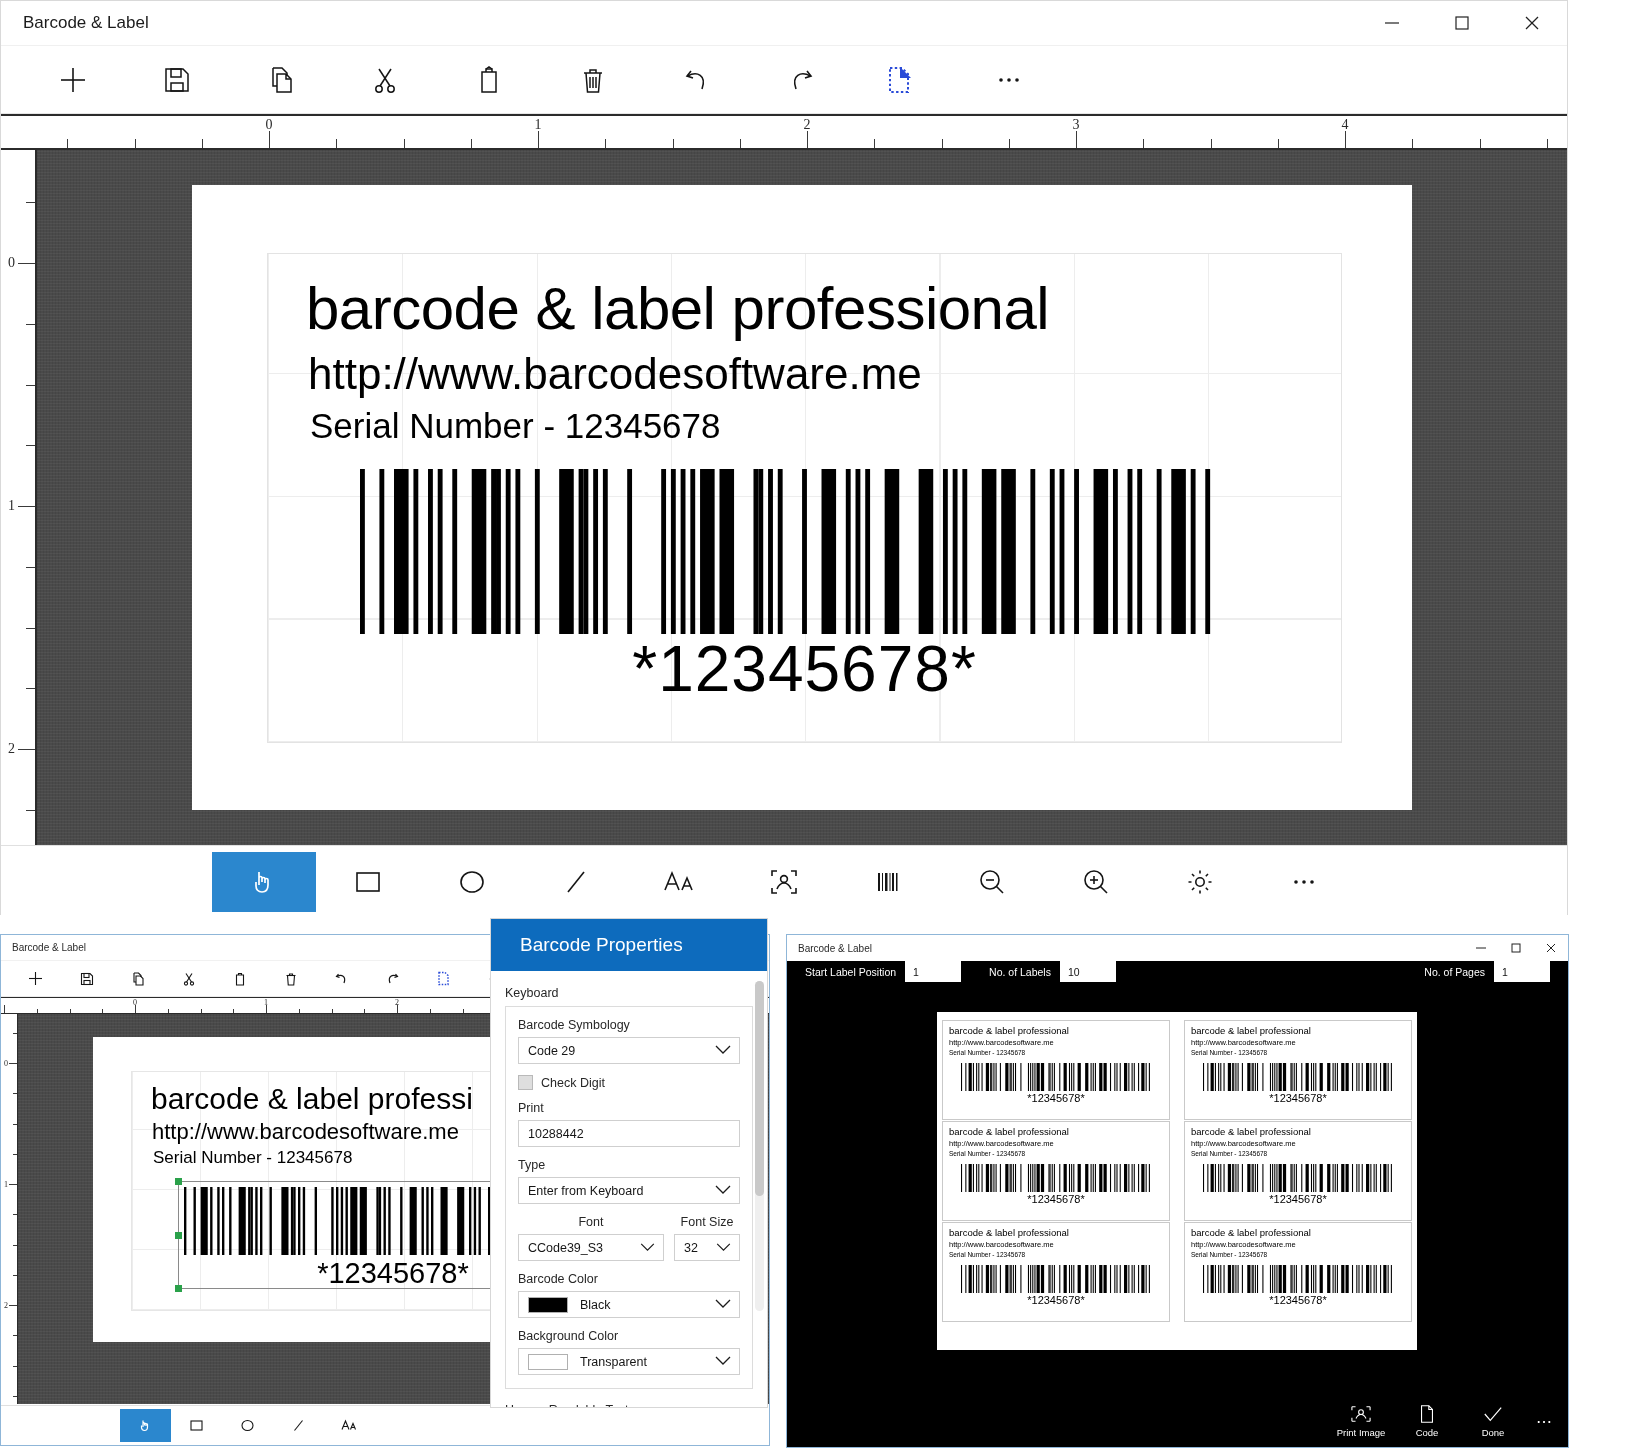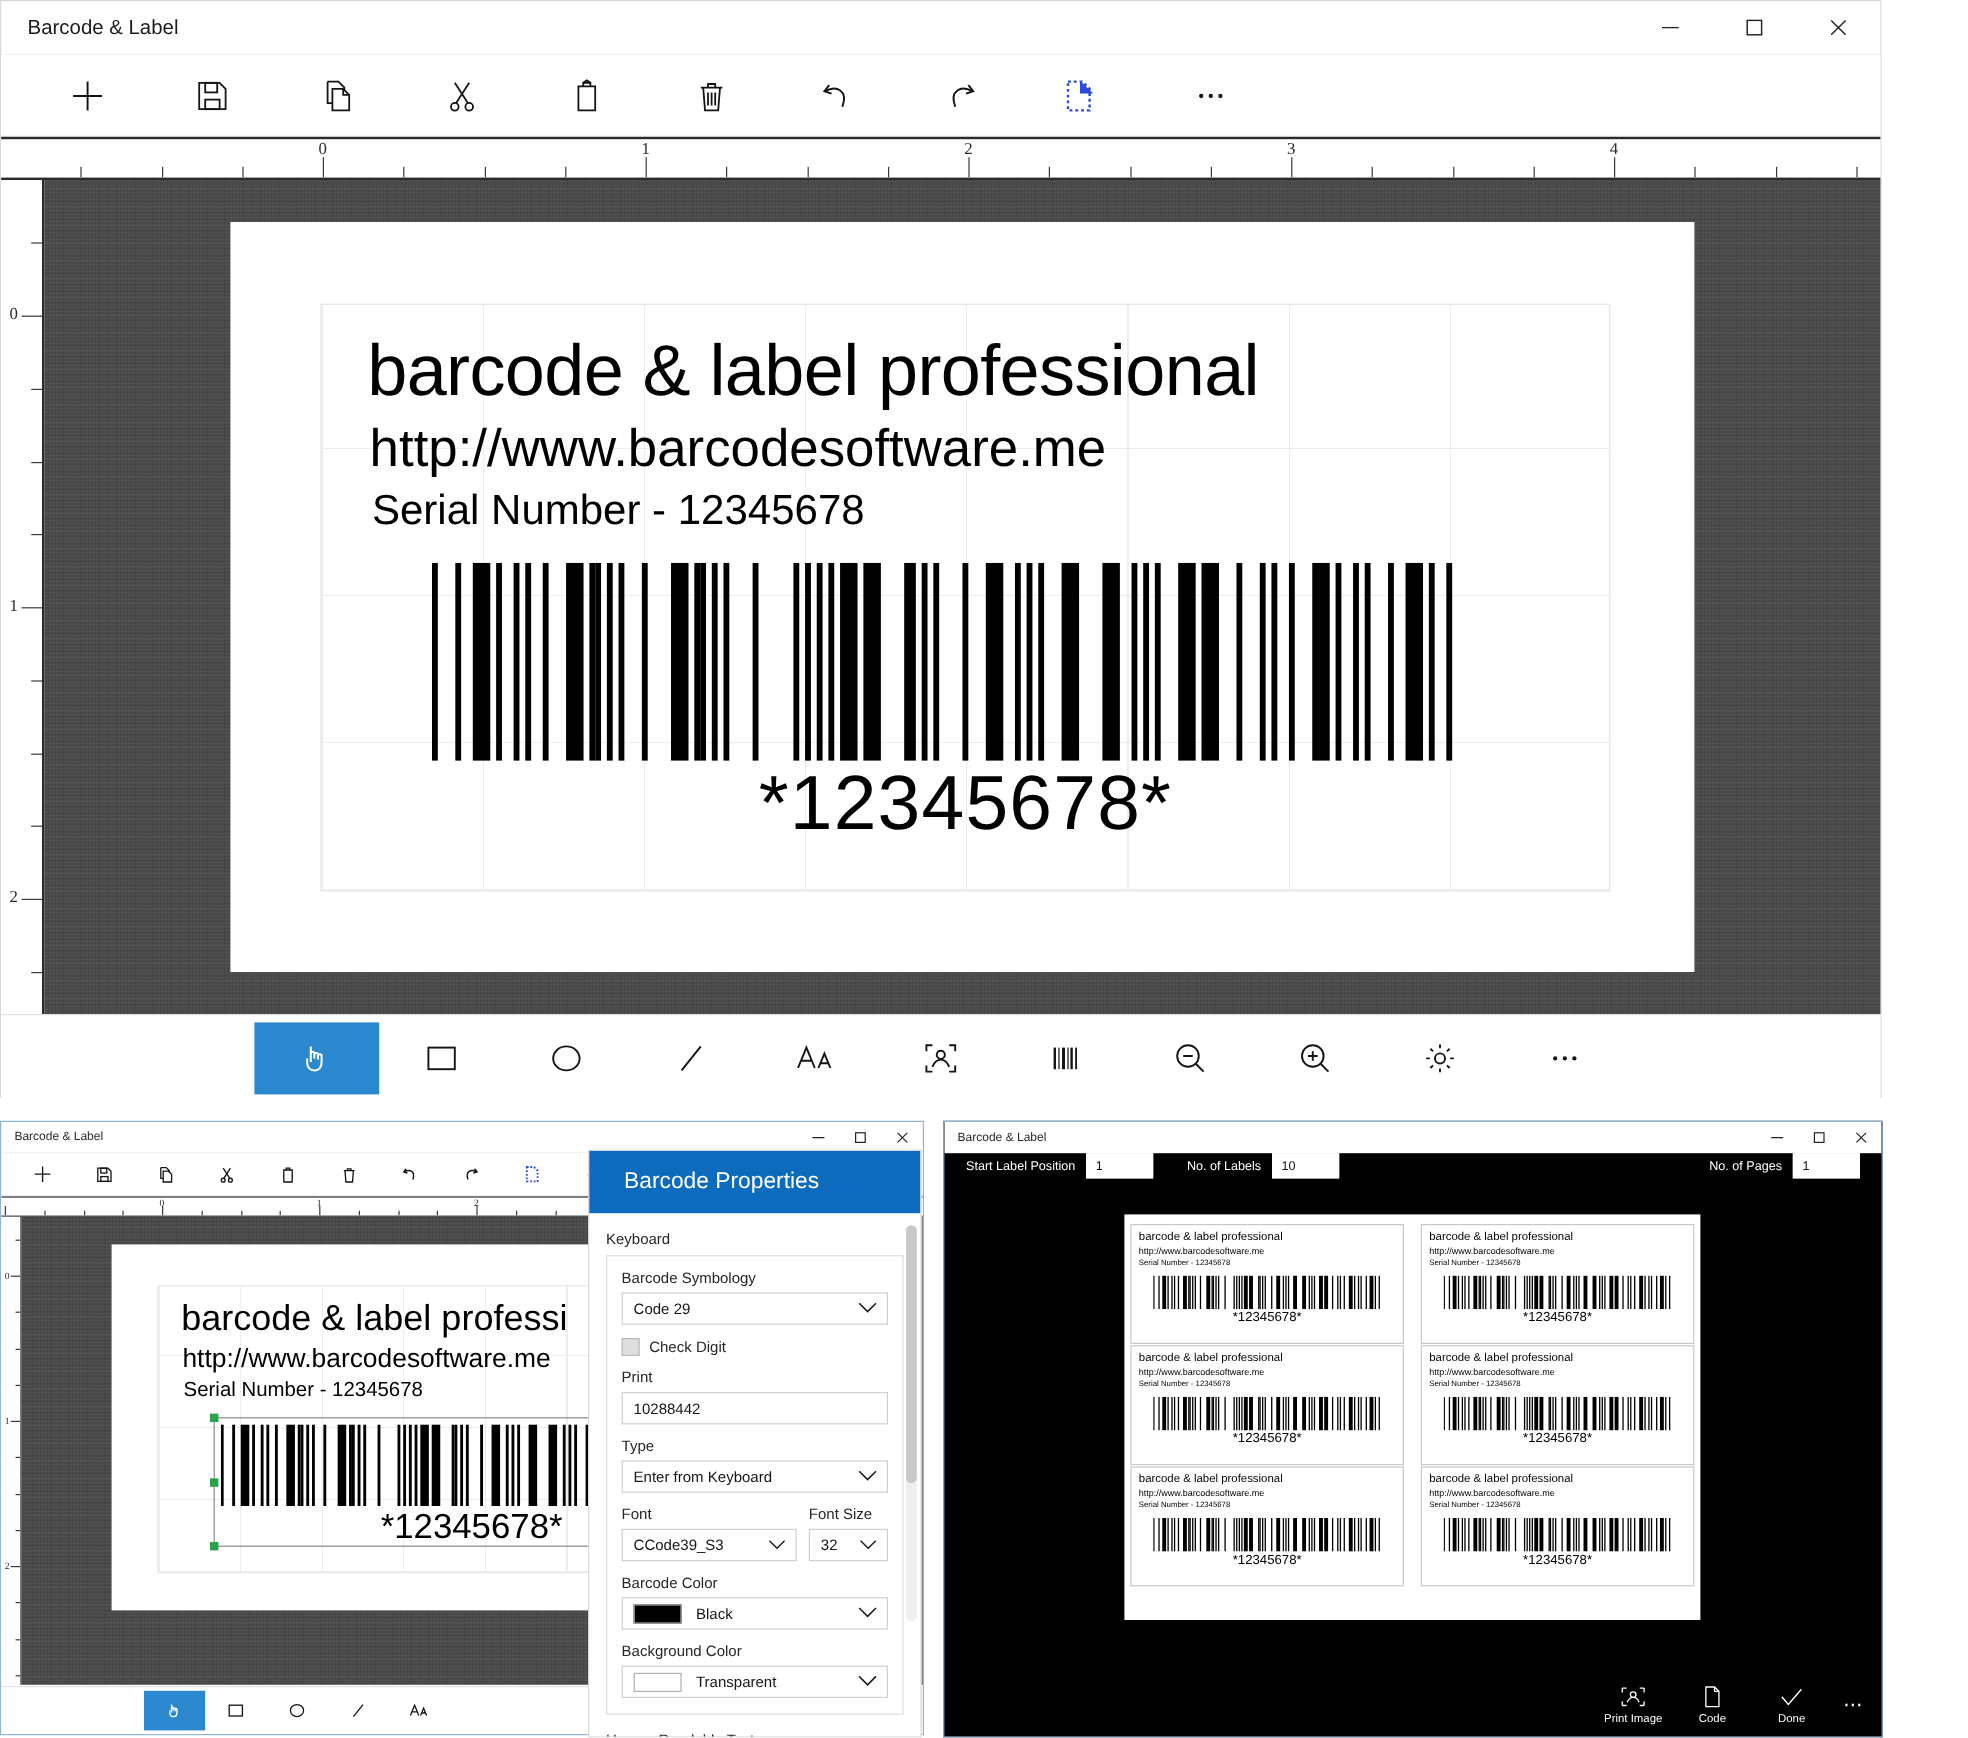--- a/index.html
+++ b/index.html
@@ -177,21 +177,21 @@
   .ed-bottom-toolbar{
     position:absolute; left:0; bottom:0; width:492px; height:40px;
     display:flex; align-items:center; justify-content:center;
     background:#fff; border-top:1px solid #e0e0e0;
   }
   .ed-bt{ width:51px; height:33px; display:flex; align-items:center; justify-content:center; color:#151515; }
   .ed-bt.active{ background:#2b87ce; color:#fff; }
 
   
   .props{
-    position:absolute; left:490px; top:958px; width:278px; height:490px;
+    position:absolute; left:490px; top:918px; width:278px; height:490px;
     background:#fff; border:1px solid #d7d7d7; overflow:hidden;
   }
   .props-title{
     height:52px; background:#0d6bbd; color:#fff;
     display:flex; align-items:center; padding-left:29px; font-size:19px;
   }
   .props-body{ position:relative; padding:15px 14px 0 14px; height:438px; }
   .props-scroll{
     position:absolute; right:3px; top:10px; width:9px; height:330px;
     background:#efefef; border-radius:5px;
@@ -207,21 +207,21 @@
   }
   .sel .chev{ position:absolute; right:8px; top:50%; transform:translateY(-50%); }
   .sel .swatch{ width:40px; height:16px; border:1px solid #b0b0b0; margin-right:12px; }
   .inp{
     height:27px; border:1px solid #cfcfcf; background:#fff;
     display:flex; align-items:center; padding-left:9px; font-size:12.5px; color:#161616;
   }
   .chk-row{ display:flex; align-items:center; margin:11px 0 0 0; }
   .chk{ width:15px; height:15px; border:1px solid #b9b9b9; background:#dedede; margin-right:8px; }
   .chk-lbl{ font-size:12.5px; color:#272727; }
-  .row2{ display:flex; gap:10px; }
+  .row2{ display:flex; gap:10px;text-align:center; }
   .row2 > div{ flex:1; }
   .row2 > div.small{ flex:0 0 66px; }
   .hrt{ font-size:12.5px; color:#272727; margin-top:14px; }
 
   
   .print-window{
     position:absolute; left:786px; top:934px; width:783px; height:514px;
     background:#000; border:1px solid #8fb6d8; overflow:hidden;
   }
   .pw-title{ height:26px; background:#fff; display:flex; align-items:center; }

